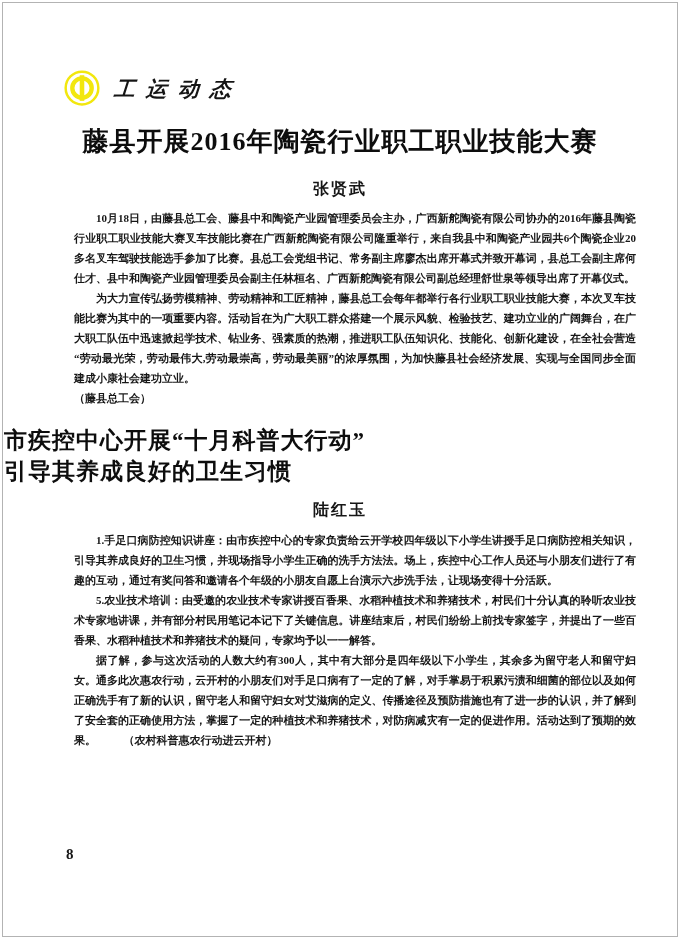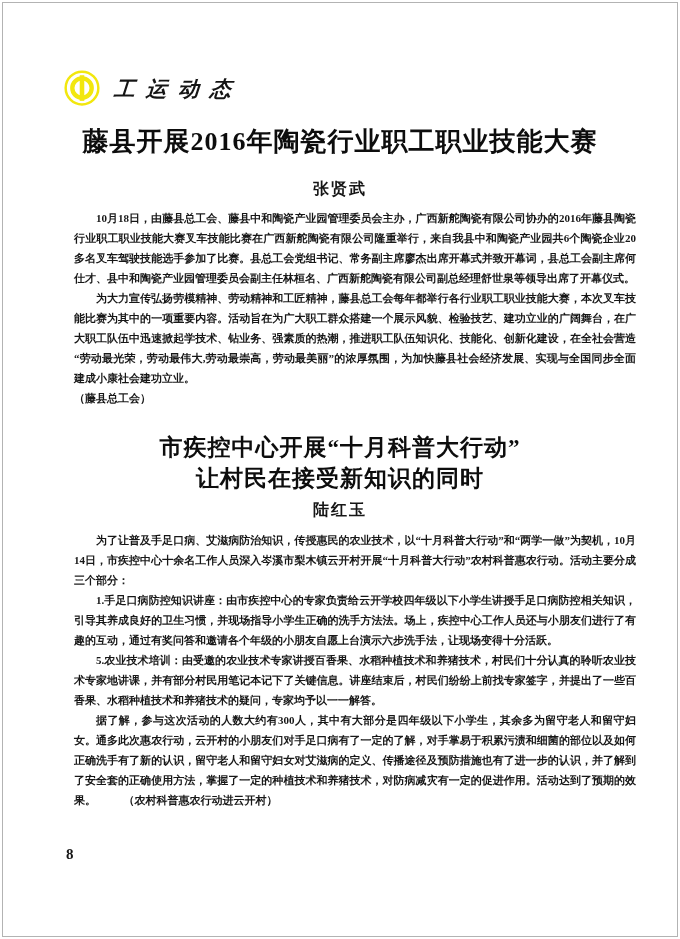--- a/index.html
+++ b/index.html
@@ -47,25 +47,24 @@
     position: absolute;
     top: 124px;
     left: 0; right: 0;
     text-align: center;
     font-size: 26px;
     font-weight: 900;
     letter-spacing: 1px;
     color: #0d0d0d;
   }
   .article-title-2 {
-    margin: 11px;
+    margin: 4px;
     position: absolute;
     top: 421px;
     left: 0; right: 0;
-    text-align: center;
     font-size: 23px;
     line-height: 31px;
     font-weight: 900;
     letter-spacing: 1px;
     color: #0d0d0d;
   }
   .author {
     position: absolute;
     left: 0; right: 0;
     text-align: center;
@@ -126,25 +125,24 @@
   <div class="author author-1">张贤武</div>
 
   <div class="body-block body-1">
     <p>10月18日，由藤县总工会、藤县中和陶瓷产业园管理委员会主办，广西新舵陶瓷有限公司协办的2016年藤县陶瓷行业职工职业技能大赛叉车技能比赛在广西新舵陶瓷有限公司隆重举行，来自我县中和陶瓷产业园共6个陶瓷企业20多名叉车驾驶技能选手参加了比赛。县总工会党组书记、常务副主席廖杰出席开幕式并致开幕词，县总工会副主席何仕才、县中和陶瓷产业园管理委员会副主任林桓名、广西新舵陶瓷有限公司副总经理舒世泉等领导出席了开幕仪式。</p>
     <p>为大力宣传弘扬劳模精神、劳动精神和工匠精神，藤县总工会每年都举行各行业职工职业技能大赛，本次叉车技能比赛为其中的一项重要内容。活动旨在为广大职工群众搭建一个展示风貌、检验技艺、建功立业的广阔舞台，在广大职工队伍中迅速掀起学技术、钻业务、强素质的热潮，推进职工队伍知识化、技能化、创新化建设，在全社会营造“劳动最光荣，劳动最伟大,劳动最崇高，劳动最美丽”的浓厚氛围，为加快藤县社会经济发展、实现与全国同步全面建成小康社会建功立业。</p>
     <p class="attribution-right">（藤县总工会）</p>
   </div>
 
   <h2 class="article-title-2">
     <span>市疾控中心开展“十月科普大行动”</span><br>
-    <span>让村民在接受新知识的同时</span>
+    <span>引导其养成良好的卫生习惯</span>
   </h2>
   <div class="author author-2">陆红玉</div>
 
   <div class="body-block body-2">
-    <p>为了让普及手足口病、艾滋病防治知识，传授惠民的农业技术，以“十月科普大行动”和“两学一做”为契机，10月14日，市疾控中心十余名工作人员深入岑溪市梨木镇云开村开展“十月科普大行动”农村科普惠农行动。活动主要分成三个部分：</p>
     <p>1.手足口病防控知识讲座：由市疾控中心的专家负责给云开学校四年级以下小学生讲授手足口病防控相关知识，引导其养成良好的卫生习惯，并现场指导小学生正确的洗手方法法。场上，疾控中心工作人员还与小朋友们进行了有趣的互动，通过有奖问答和邀请各个年级的小朋友自愿上台演示六步洗手法，让现场变得十分活跃。</p>
     <p>5.农业技术培训：由受邀的农业技术专家讲授百香果、水稻种植技术和养猪技术，村民们十分认真的聆听农业技术专家地讲课，并有部分村民用笔记本记下了关键信息。讲座结束后，村民们纷纷上前找专家签字，并提出了一些百香果、水稻种植技术和养猪技术的疑问，专家均予以一一解答。</p>
     <p><span>据了解，参与这次活动的人数大约有300人，其中有大部分是四年级以下小学生，其余多为留守老人和留守妇女。通多此次惠农行动，云开村的小朋友们对手足口病有了一定的了解，对手掌易于积累污渍和细菌的部位以及如何正确洗手有了新的认识，留守老人和留守妇女对艾滋病的定义、传播途径及预防措施也有了进一步的认识，并了解到了安全套的正确使用方法，掌握了一定的种植技术和养猪技术，对防病减灾有一定的促进作用。活动达到了预期的效果。</span><span class="spacer-gap"></span><span class="inline-attribution">（农村科普惠农行动进云开村）</span></p>
   </div>
 
   <div class="page-number">8</div>
 </div>
 
 </body></html>

